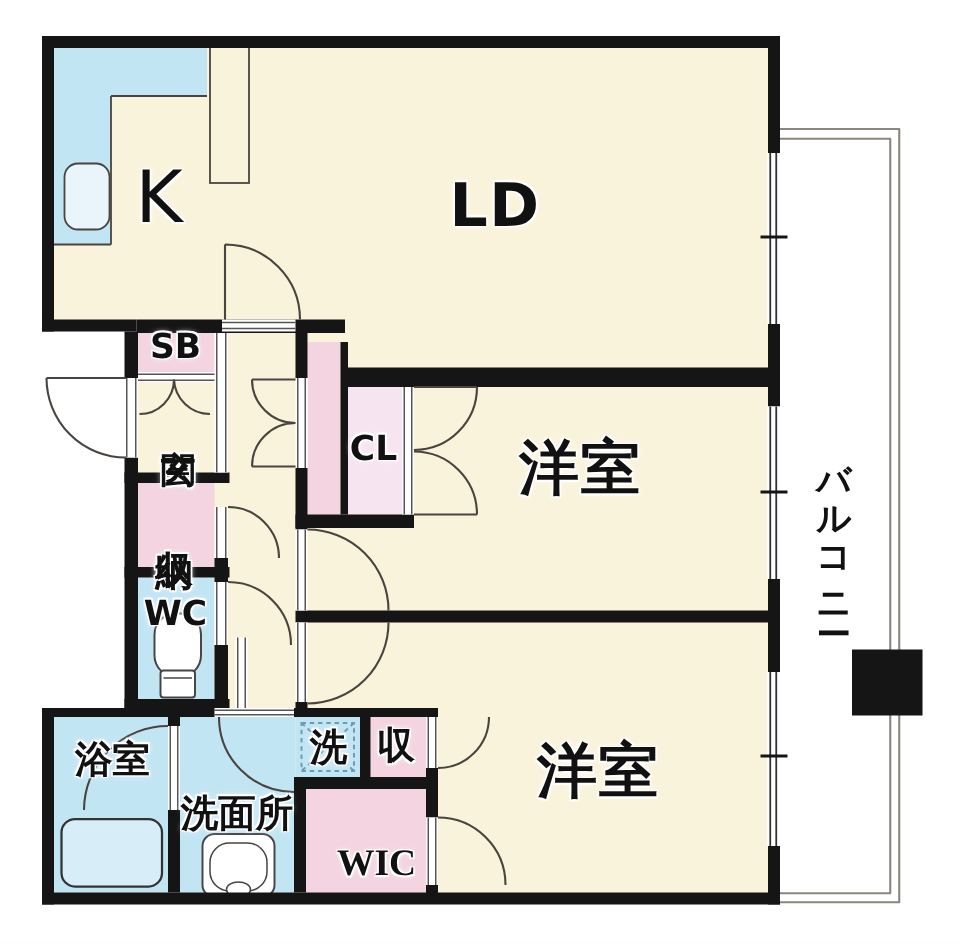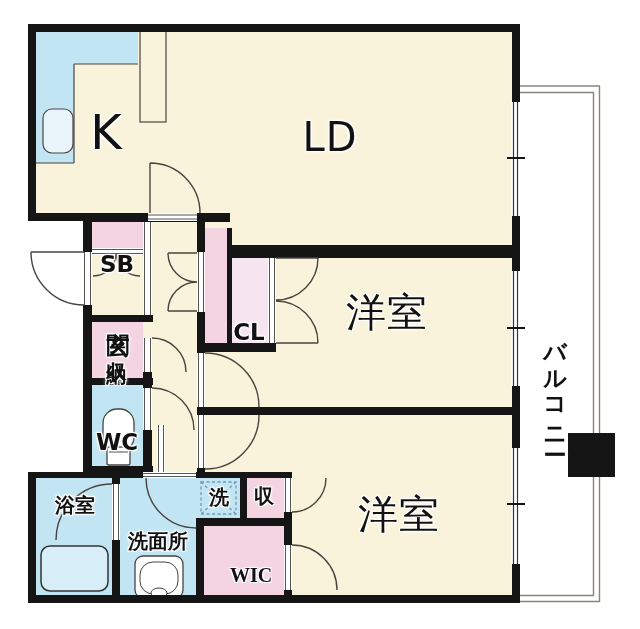--- a/index.html
+++ b/index.html
@@ -2,24 +2,24 @@
 <html><head>
 <meta charset="utf-8">
 <style>
   html,body{margin:0;padding:0;background:#fff;}
   #stage{position:relative;width:640px;height:629px;background:#fff;overflow:hidden;
          font-family:"DejaVu Sans","Liberation Sans",sans-serif;}
   #plan-svg{position:absolute;left:0;top:0;}
   .lbl{position:absolute;transform:translate(-50%,-50%);color:#111;white-space:nowrap;
        text-align:center;font-weight:600;line-height:1.08;
        text-shadow:-1px -1px 0 #fff,1px -1px 0 #fff,-1px 1px 0 #fff,1px 1px 0 #fff,0 0 4px #fff;}
-  .big{font-size:40px;font-weight:400;letter-spacing:1px;}
+  .big{font-size:40px;font-weight:700;letter-spacing:1px;}
   .huge{font-size:48px;font-weight:500;}
-  .mid{font-size:23px;margin-top:32px;}
-  .sml{font-size:20px;}
+  .mid{font-size:23px;}
+  .sml{font-size:25px;}
   .v{writing-mode:vertical-rl;text-orientation:mixed;letter-spacing:3px;}
 </style>
 </head>
 <body>
 
 <div id="stage">
 <svg id="plan-svg" width="640" height="629" viewBox="0 0 640 629">
 
   <rect x="0" y="0" width="640" height="629" fill="#ffffff"></rect>
 

